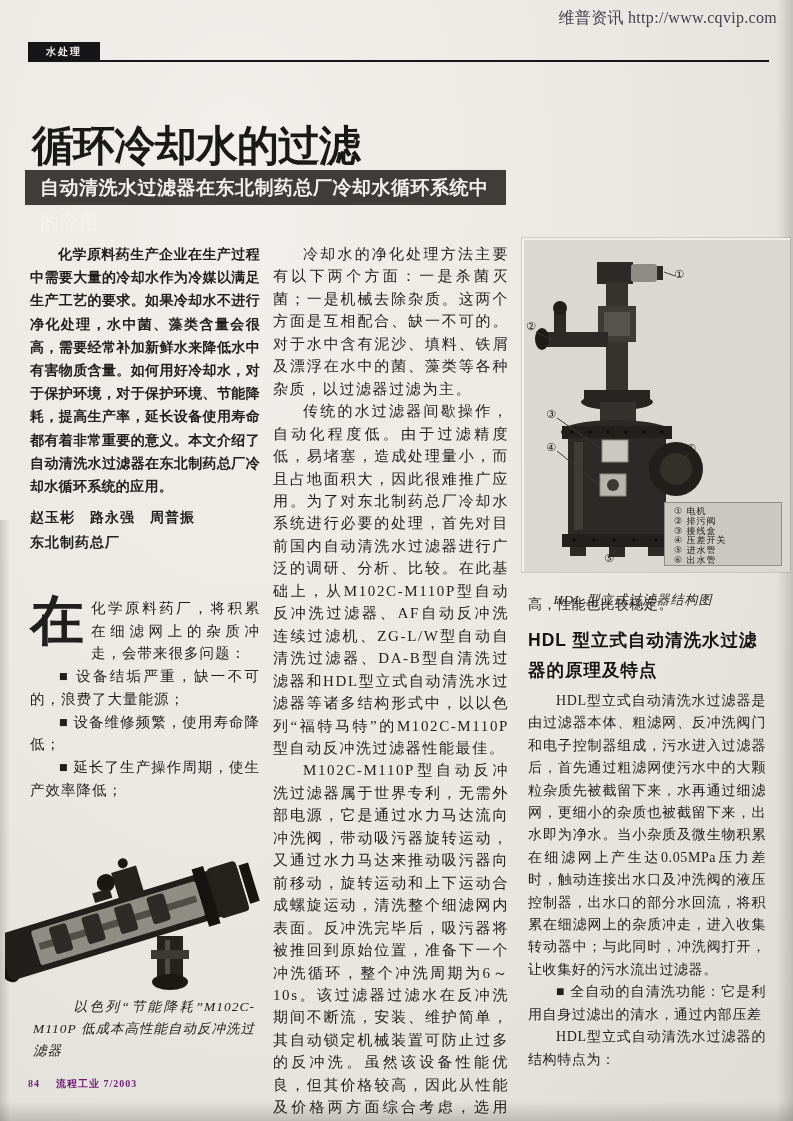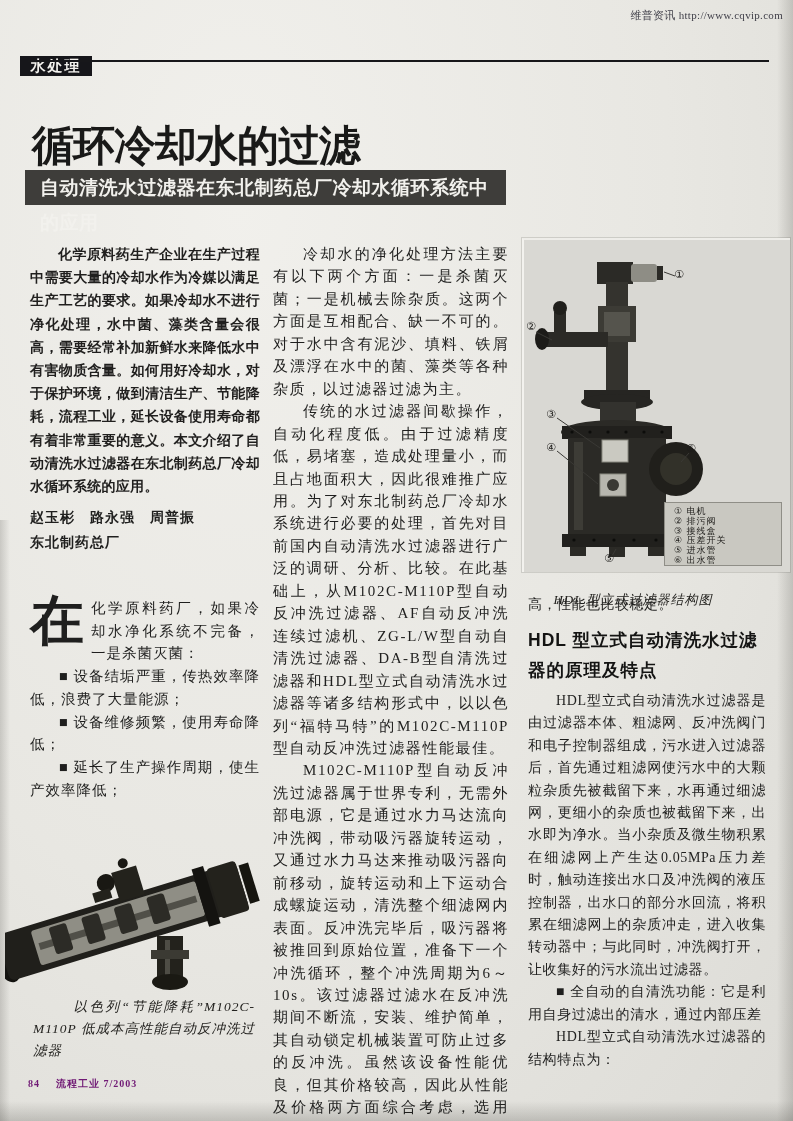--- a/index.html
+++ b/index.html
@@ -8,25 +8,25 @@
     background:radial-gradient(ellipse at 30% 18%, #f1f0ec 0%, #e8e7e2 55%, #dcdbd6 100%);
     font-family:"Liberation Serif","DejaVu Serif",serif;
     color:#1f1f1e;
   }
   .abs{position:absolute;}
   
   .edge-right{right:0;top:0;bottom:0;width:16px;background:linear-gradient(to right,rgba(60,58,52,0),rgba(60,58,52,.20));}
   .edge-bottom{left:0;right:0;bottom:0;height:20px;background:linear-gradient(to bottom,rgba(60,58,52,0),rgba(60,58,52,.22));}
   .edge-left{left:0;top:520px;bottom:0;width:10px;background:linear-gradient(to right,rgba(50,48,44,.18),rgba(50,48,44,0));}
 
-  .watermark{top:8px;right:10px;font-size:11px;color:#41404a;letter-spacing:.3px;}
-
-  .tag-box{left:20px;top:42px;width:72px;height:20px;background:#16161a;color:#f4f3ef;
-    font-family:"Liberation Sans","DejaVu Sans",sans-serif;font-weight:bold;font-size:15px;
-    line-height:20px;text-align:center;letter-spacing:2px;margin-top:14px;}
+  .watermark{top:8px;right:16px;font-size:16px;color:#41404a;letter-spacing:.3px;}
+
+  .tag-box{left:28px;top:42px;width:72px;height:20px;background:#16161a;color:#f4f3ef;
+    font-family:"Liberation Sans","DejaVu Sans",sans-serif;font-weight:bold;font-size:10px;
+    line-height:20px;text-align:center;letter-spacing:2px;}
   .tag-line{left:28px;top:60px;width:741px;height:2px;background:#17171a;}
 
   .title{left:32px;top:118px;font-family:Liberation Serif, serif;
     font-weight:bold;font-size:42px;letter-spacing:-1px;color:#191918;}
 
   .subtitle-bar{left:25px;top:170px;width:466px;height:35px;background:#3e3d3a;color:#f2f1ed;
     font-family:"Liberation Sans","DejaVu Sans",sans-serif;font-weight:bold;font-size:19px;
     line-height:35px;padding-left:15px;letter-spacing:.5px;}
 
   
@@ -77,29 +77,29 @@
 <div class="abs edge-left"></div>
 
 <div class="abs watermark">维普资讯 http://www.cqvip.com</div>
 
 <div class="abs tag-box">水处理</div>
 <div class="abs tag-line"></div>
 
 <div class="abs title">循环冷却水的过滤</div>
 <div class="abs subtitle-bar">自动清洗水过滤器在东北制药总厂冷却水循环系统中的应用</div>
 
-<div class="abs col1 abstract">化学原料药生产企业在生产过程中需要大量的冷却水作为冷媒以满足生产工艺的要求。如果冷却水不进行净化处理，水中菌、藻类含量会很高，需要经常补加新鲜水来降低水中有害物质含量。如何用好冷却水，对于保护环境，做到清洁生产、节能降耗，流程工业，延长设备使用寿命都有着非常重要的意义。本文介绍了自动清洗水过滤器在东北制药总厂冷却水循环系统的应用。</div>
+<div class="abs col1 abstract">化学原料药生产企业在生产过程中需要大量的冷却水作为冷媒以满足生产工艺的要求。如果冷却水不进行净化处理，水中菌、藻类含量会很高，需要经常补加新鲜水来降低水中有害物质含量。如何用好冷却水，对于保护环境，对于保护环境、节能降耗，提高生产率，延长设备使用寿命都有着非常重要的意义。本文介绍了自动清洗水过滤器在东北制药总厂冷却水循环系统的应用。</div>
 <div class="abs col1 authors">
   <div>赵玉彬　路永强　周普振</div>
   <div>东北制药总厂</div>
 </div>
 <div class="abs col1 intro">
   <span class="dropcap">在</span>
-  <p class="lead">化学原料药厂，如果冷却水净化系统不完备，一是杀菌灭菌：</p>
-  <p>■ 设备结垢严重，传热效率降低，浪费了大量能源；</p>
+  <p class="lead">化学原料药厂，将积累在细滤网上的杂质冲走，会带来很多问题：</p>
+  <p>■ 设备结垢严重，缺一不可的，浪费了大量能源；</p>
   <p>■ 设备维修频繁，使用寿命降低；</p>
   <p>■ 延长了生产操作周期，使生产效率降低；</p>
 </div>
 
 <div class="abs fig1">
   <svg width="260" height="165" viewBox="0 0 260 165">
     <g transform="rotate(-17 130 85)">
       <ellipse cx="-4" cy="86" rx="13" ry="26" fill="#141310"></ellipse>
       <rect x="-8" y="62" width="250" height="48" rx="6" fill="#201f1b"></rect>
       <rect x="26" y="68" width="172" height="36" rx="3" fill="#8f8e85"></rect>

